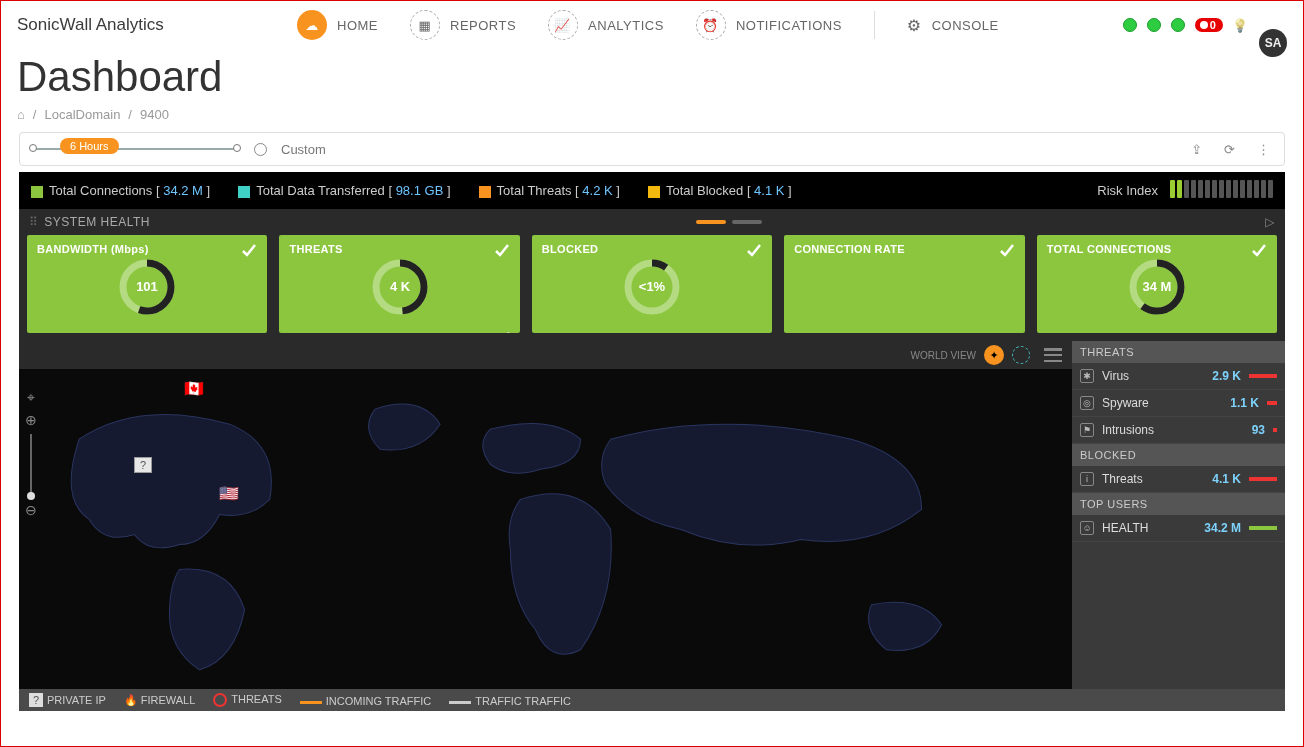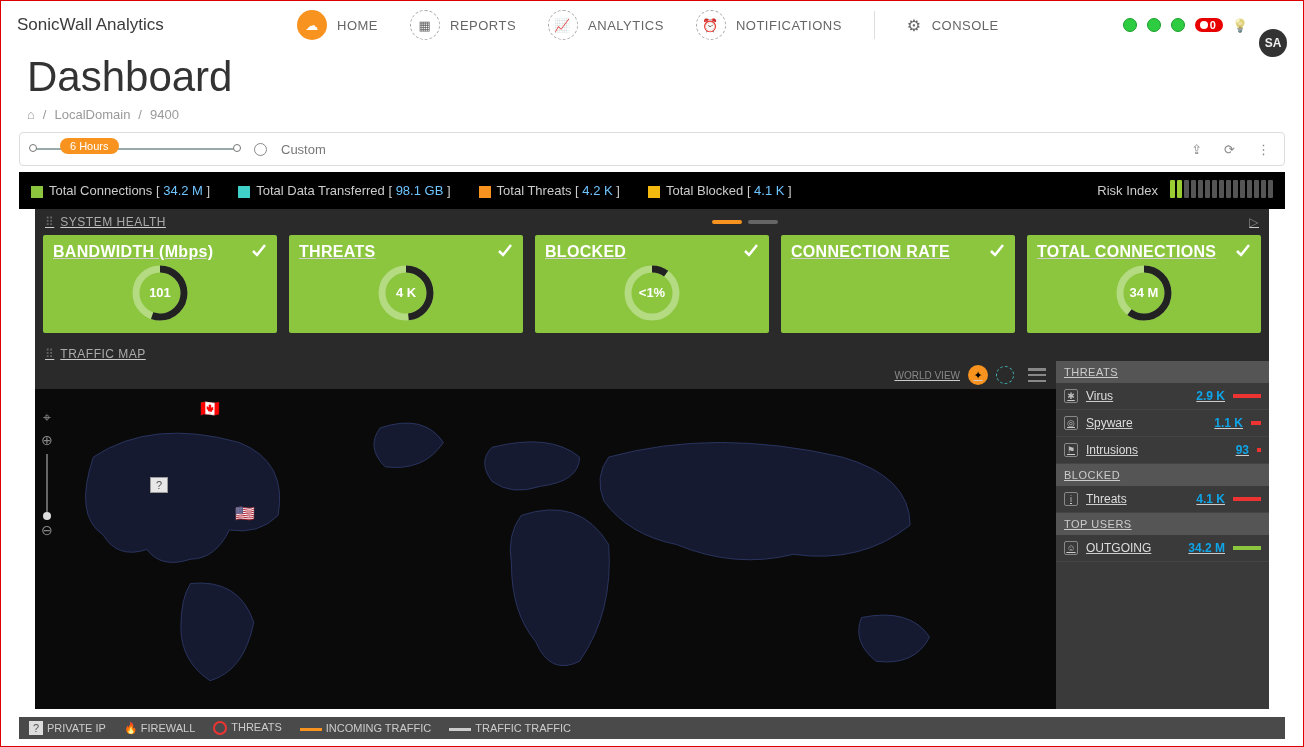--- a/index.html
+++ b/index.html
@@ -13,52 +13,52 @@
   .nav-icon { width:30px; height:30px; border-radius:50%; display:flex; align-items:center; justify-content:center; }
   .nav-icon.dashed { border:1.5px dashed #aaa; }
   .nav-icon.solid { background:var(--orange); color:#fff; }
   .vr { width:1px; height:28px; background:#ddd; }
   .header-right { display:flex; align-items:center; gap:10px; }
   .dot { width:14px; height:14px; border-radius:50%; background:#2ecc40; border:1px solid #1a9e2c; }
   .badge-zero { background:#e80000; color:#fff; font-size:11px; border-radius:9px; padding:1px 7px 1px 5px; font-weight:600; display:flex; align-items:center; gap:2px;}
   .bulb { filter:grayscale(0.6); }
   .avatar { width:28px; height:28px; border-radius:50%; background:#333; color:#eee; display:flex; align-items:center; justify-content:center; font-size:12px; font-weight:600;margin-top:36px; }
   
-  .page-head { padding:0 26px; }
+  .page-head { padding:0 16px; }
   h1 { font-size:42px; font-weight:400; margin:4px 0 6px; color:#333; }
   .crumbs { display:flex; align-items:center; gap:8px; color:#999; font-size:13px; margin-bottom:10px;}
   .crumbs a { color:#999; }
   
   .timebar { margin:0 18px; border:1px solid #ddd; border-radius:4px; height:34px; display:flex; align-items:center; padding:0 10px; gap:14px; }
   .track { flex:0 0 210px; height:2px; background:#9aa; position:relative; }
   .track .o { position:absolute; top:-4px; width:8px; height:8px; border:1px solid #777; border-radius:50%; background:#fff; }
   .track .pill { position:absolute; top:-10px; left:30px; background:var(--orange); color:#fff; font-size:11px; padding:2px 10px; border-radius:10px; }
   .custom-radio { width:13px; height:13px; border:1.5px solid #888; border-radius:50%; }
   .timebar .spacer { flex:1; }
   .tb-icon { color:#888; cursor:pointer; padding:0 4px; }
   
   .summary { margin:6px 18px 0; background:#000; color:#ccc; display:flex; align-items:center; padding:8px 12px; gap:28px; font-size:13px; }
   .summary .sq { width:12px; height:12px; display:inline-block; margin-right:6px; vertical-align:middle;}
   .summary .val { color:#6ec5ff; }
   .summary .risk { margin-left:auto; display:flex; align-items:center; gap:10px;}
   .riskbars span { display:inline-block; width:5px; height:18px; background:#555; margin-left:2px; border-radius:1px;}
   .riskbars span.on { background:#9acd32; }
   
-  .panel { margin:0 34px; background:var(--dark); color:#ccc;text-decoration:underline; }
+  .panel { margin:0 18px; background:var(--dark); color:#ccc; }
   .section-title { padding:6px 10px; font-size:12px; color:#aaa; letter-spacing:.5px; display:flex; align-items:center; gap:6px;}
   .dots-grip::before { content:"⠿"; color:#666; }
   .pager { display:flex; gap:6px; margin-left:540px;}
   .pager span { width:30px; height:4px; border-radius:2px; background:#666; }
   .pager span.on { background:var(--orange); }
   .play-icon { margin-left:auto; color:#888; }
   
   .cards { display:flex; gap:12px; padding:0 8px 8px; }
   .card { flex:1; background:var(--green); color:#fff; border-radius:2px; padding:8px 10px 6px; position:relative; height:98px; overflow:hidden;}
   .card.yellow { background:var(--yellow); }
-  .card .ttl { font-size:16px; font-weight:600; letter-spacing:.3px; }
+  .card .ttl { font-size:11px; font-weight:600; letter-spacing:.3px; }
   .card .chk { position:absolute; top:8px; right:10px; }
   .card .body { display:flex; align-items:center; margin-top:4px;flex-direction:column;}
   .donut { width:56px; height:56px; }
   .donut circle.bg { stroke:rgba(255,255,255,.35); }
   .donut circle.fg { stroke:#222; transform:rotate(-90deg); transform-origin:50% 50%; }
   .donut text { fill:#fff; font-size:13px; font-weight:700; }
   .donut text.sub { font-size:8px; font-weight:400; }
   .spark { flex:1; height:52px; }
   .spark path { fill:none; stroke:#fff; stroke-width:1.5; opacity:.85; }
   
@@ -75,25 +75,25 @@
   .map .flag { position:absolute; font-size:16px; }
   .map .pin { position:absolute; background:#e7e7e7; border:1px solid #999; padding:1px 5px; font-size:11px; color:#555;}
   .mapctl { position:absolute; left:6px; top:20px; display:flex; flex-direction:column; align-items:center; gap:6px; color:#888; font-size:14px;}
   .mapctl .line { width:2px; height:62px; background:#666; position:relative;}
   .mapctl .line .knob { position:absolute; left:-3px; top:58px; width:8px; height:8px; background:#ddd; border-radius:50%; }
   
   .mapside { width:213px; background:#3a3a3a; font-size:12px; }
   .ms-head { background:#555; color:#ccc; padding:5px 8px; font-size:11px; letter-spacing:.5px;}
   .ms-row { display:flex; align-items:center; padding:6px 8px; border-bottom:1px solid #444; gap:8px;}
   .ms-row .lbl { flex:1; color:#ddd; }
-  .ms-row .val { color:#0ea5e9; font-weight:600; }
+  .ms-row .val { color:#7dd3fc; font-weight:600; }
   .ms-row .bar { width:28px; height:4px; }
   .ms-icon { width:14px; height:14px; border:1px solid #888; border-radius:2px; display:flex; align-items:center; justify-content:center; font-size:9px; color:#bbb;}
   
-  .legend { background:#4a4a4a; color:#ccc; display:flex; align-items:center; gap:18px; padding:4px 10px; font-size:11px; margin:8px 18px; }
+  .legend { background:#4a4a4a; color:#ccc; display:flex; align-items:flex-end; gap:18px; padding:4px 10px; font-size:11px; margin:0 18px; }
   .legend .sq { width:14px; height:14px; display:inline-flex; align-items:center; justify-content:center; margin-right:4px;}
   .legend .ring { width:14px; height:14px; border:2px solid #e33; border-radius:50%; display:inline-block; margin-right:4px; vertical-align:middle;}
   .legend .ln { width:22px; height:3px; display:inline-block; vertical-align:middle; margin-right:4px;}
 </style>
 </head>
 <body>
 
 <header>
   <div class="brand">SonicWall Analytics</div>
   <nav class="top">
@@ -245,24 +245,20 @@
           <circle class="fg" cx="28" cy="28" r="24" fill="none" stroke-width="7" stroke-dasharray="90.47786842338604 150.79644737231007"></circle>
           <text x="28" y="32" text-anchor="middle">34 M</text>
         </svg>
         <svg class="spark" viewBox="0 0 120 52" preserveAspectRatio="none">
             <path d="M0,30 L18,16 L34,28 L52,14 L70,30 L88,12 L104,34 L120,40"></path>
           </svg>
       </div>
     </div>
     </div>
 
-  <div class="section-title" style="padding-bottom:0">
-    <span class="dots-grip"></span>
-      <span>TRAFFIC MAP</span>
-  </div>
 
   <div class="maprow">
     <div class="mapwrap">
       <div class="maphead">
         <span class="right">
           <span style="font-size:10px;color:#888">WORLD VIEW</span>
           <span class="globe">✦</span>
           <span class="globe2"></span>
           <span class="hamb">
               <span></span>
@@ -319,21 +315,21 @@
       <div class="ms-head">BLOCKED</div>
       <div class="ms-row">
           <span class="ms-icon">i</span>
           <span class="lbl">Threats</span>
           <span class="val">4.1 K</span>
           <span class="bar" style="background:#e33;width:28px"></span>
         </div>
       <div class="ms-head">TOP USERS</div>
       <div class="ms-row">
           <span class="ms-icon">☺</span>
-          <span class="lbl">OUTGOING</span>
+          <span class="lbl">HEALTH</span>
           <span class="val">34.2 M</span>
           <span class="bar" style="background:#8cc63f;width:28px"></span>
         </div>
     </div>
   </div>
 </div>
 
 <div class="legend">
   <span><span class="sq" style="background:#ddd;color:#555">?</span><span>PRIVATE IP</span></span>
   <span><span style="color:#f7931e">🔥</span> <span>FIREWALL</span></span>

